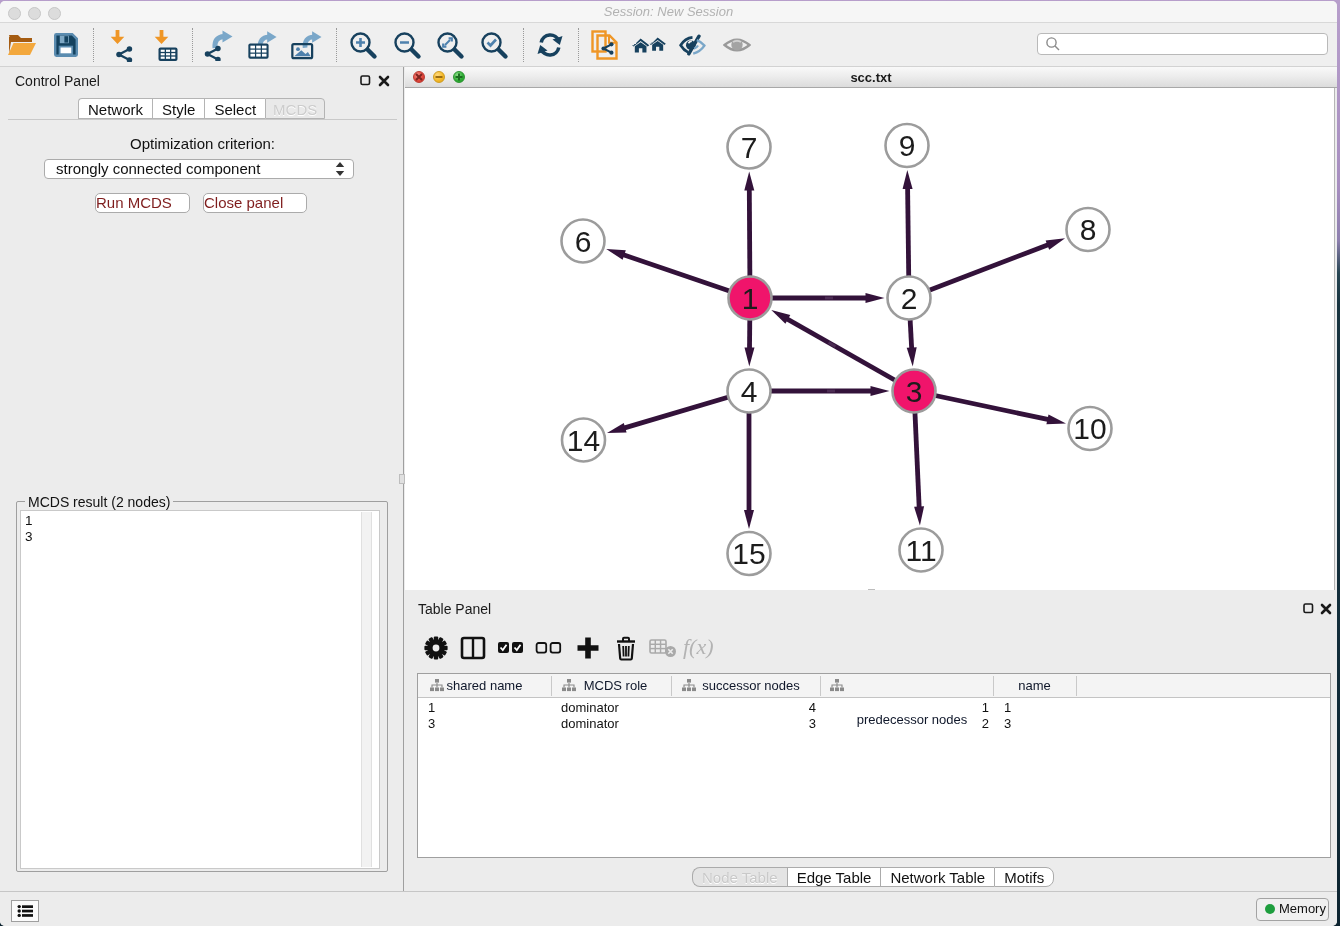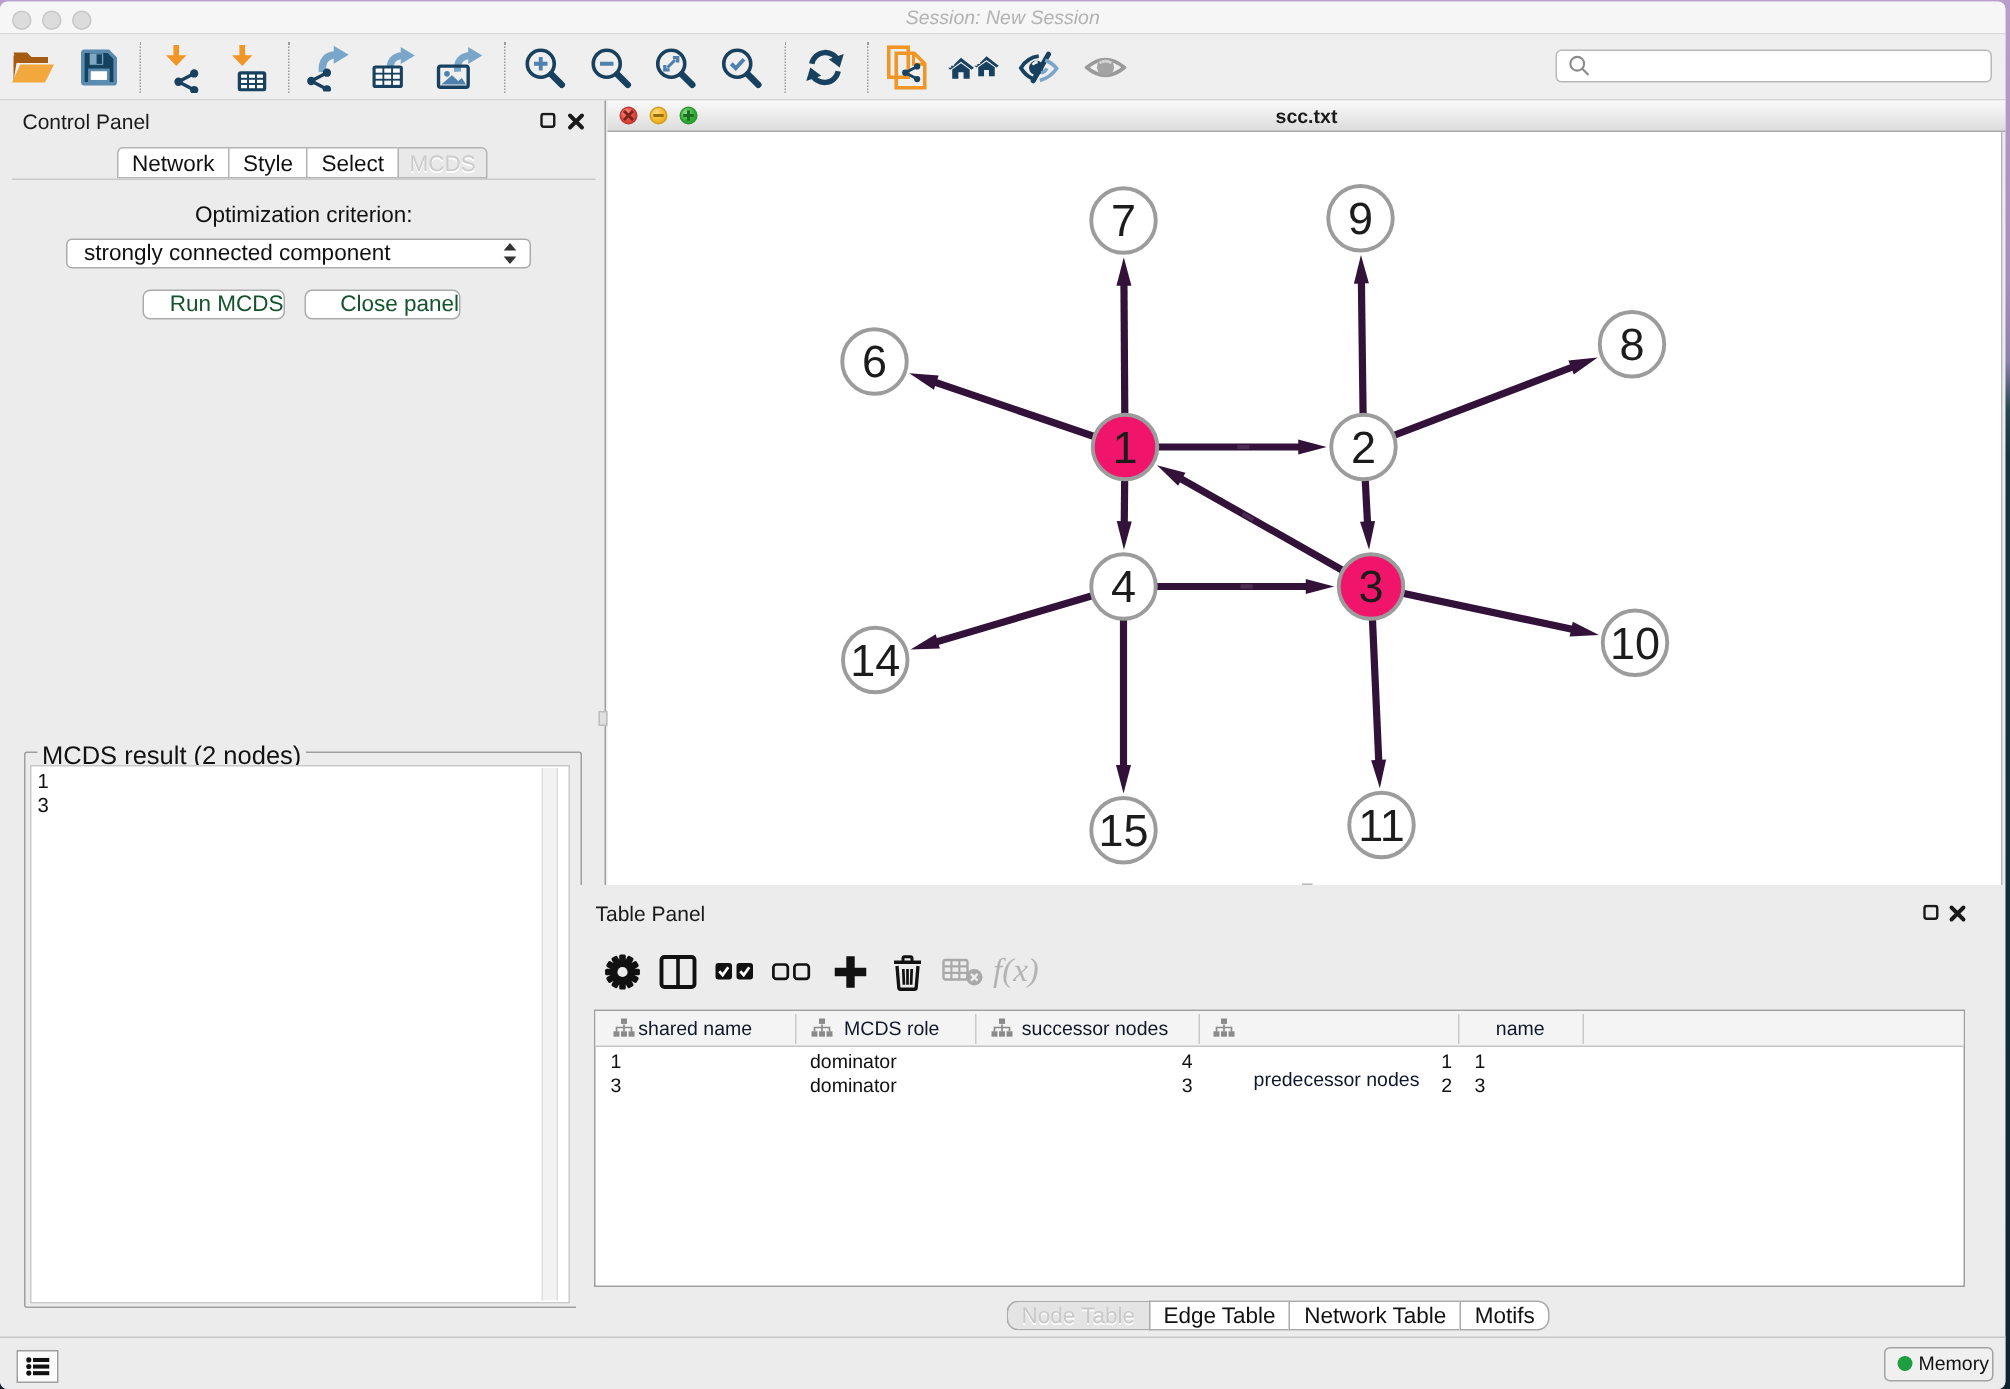--- a/index.html
+++ b/index.html
@@ -22,38 +22,38 @@
   .tabrow{position:absolute;display:flex;}
   .tab{height:21px;line-height:21px;box-sizing:border-box;background:#fff;border:1px solid #b4b4b4;border-right:none;
        font-size:15px;color:#111;text-align:center;padding:0 9px;}
   .tab:first-child{border-radius:4px 0 0 0;}
   .tab:last-child{border-right:1px solid #b4b4b4;border-radius:0 4px 0 0;}
   .tab.sel{background:#e9e9e9;color:#cccccc;text-shadow:0 1px 0 #ffffff;padding:0 7px;}
   #cp-content{position:absolute;left:8px;top:52px;width:389px;height:770px;border-top:1px solid #c9c9c9;}
   #opt-label{position:absolute;left:0;top:15px;width:100%;text-align:center;font-size:15px;color:#111;}
   #combo{position:absolute;left:36px;top:39px;width:297px;height:18px;background:#fff;border:1px solid #ababab;border-radius:4px;
          font-size:15px;color:#111;line-height:18px;padding-left:11px;}
-  .btn{position:absolute;height:18px;background:#fff;border:1px solid #ababab;border-radius:5px;font-size:15px;color:#14532d;
-       text-align:right;line-height:18px;box-sizing:content-box;}
+  .btn{position:absolute;height:18px;background:#fff;border:1px solid #ababab;border-radius:5px;font-size:15px;color:#7f1d1d;
+       text-align:left;line-height:18px;box-sizing:content-box;}
   
   #mcds-fs{position:absolute;left:8px;top:381px;width:370px;height:369px;border:1px solid #9f9f9f;border-radius:2px;}
-  #mcds-legend{position:absolute;left:8px;top:-8px;background:#ececec;padding:0 3px;font-size:17px;color:#111;}
+  #mcds-legend{position:absolute;left:8px;top:-8px;background:#ececec;padding:0 3px;font-size:14px;color:#111;}
   #mcds-list{position:absolute;left:3px;top:8px;width:358px;height:357px;background:#fff;border:1px solid #c9c9c9;}
   #mcds-sb{position:absolute;right:7px;top:1px;width:9px;height:355px;border-right:1px solid #e0e0e0;background:#f2f2f2;border-left:1px solid #e0e0e0;}
   
   #netwin-bar{position:absolute;left:405px;top:66px;width:932px;height:21px;
       background:linear-gradient(180deg,#f9f9f9 0%,#ededed 45%,#dcdcdc 100%);border-bottom:1px solid #a8a8a8;box-sizing:border-box;}
   .tl2{position:absolute;top:4px;width:12px;height:12px;border-radius:50%;box-sizing:border-box;}
   #net-title{position:absolute;left:0;top:3px;width:100%;text-align:center;font-size:13px;font-weight:bold;color:#1a1a1a;}
   #canvas{position:absolute;left:405px;top:87px;width:929px;height:502px;background:#fff;border-right:1px solid #b5b5b5;box-sizing:content-box;}
   
   #vgrab{position:absolute;left:399px;top:473px;width:6px;height:10px;background:#e0e0e0;border:1px solid #bdbdbd;box-sizing:border-box;}
   #hgrab{position:absolute;left:868px;top:588px;width:7px;height:5px;background:#e0e0e0;border:1px solid #bdbdbd;box-sizing:border-box;}
   
-  #tpanel{position:absolute;left:384px;top:589px;width:932px;height:301px;background:#ececec;}
+  #tpanel{position:absolute;left:405px;top:589px;width:932px;height:301px;background:#ececec;}
   #tp-title{position:absolute;left:13px;top:11px;font-size:14px;color:#1a1a1a;}
   
   #ttable{position:absolute;left:12px;top:83px;width:914px;height:185px;background:#fff;border:1px solid #9f9f9f;box-sizing:border-box;}
   #thead{position:absolute;left:0;top:0;width:100%;height:24px;background:#f4f4f4;border-bottom:1px solid #c4c4c4;box-sizing:border-box;}
   .th{position:absolute;top:0;height:23px;font-size:13px;color:#0f172a;display:flex;align-items:center;justify-content:center;}
   .thsep{position:absolute;top:2px;height:20px;width:0;border-left:1px solid #c9c9c9;}
   .td{position:absolute;font-size:13px;color:#111;height:16px;line-height:16px;}
   
   .btab{height:20px;line-height:20px;box-sizing:border-box;background:#fff;border:1px solid #ababab;border-right:none;
         font-size:15px;color:#111;text-align:center;padding:0 9px;}

